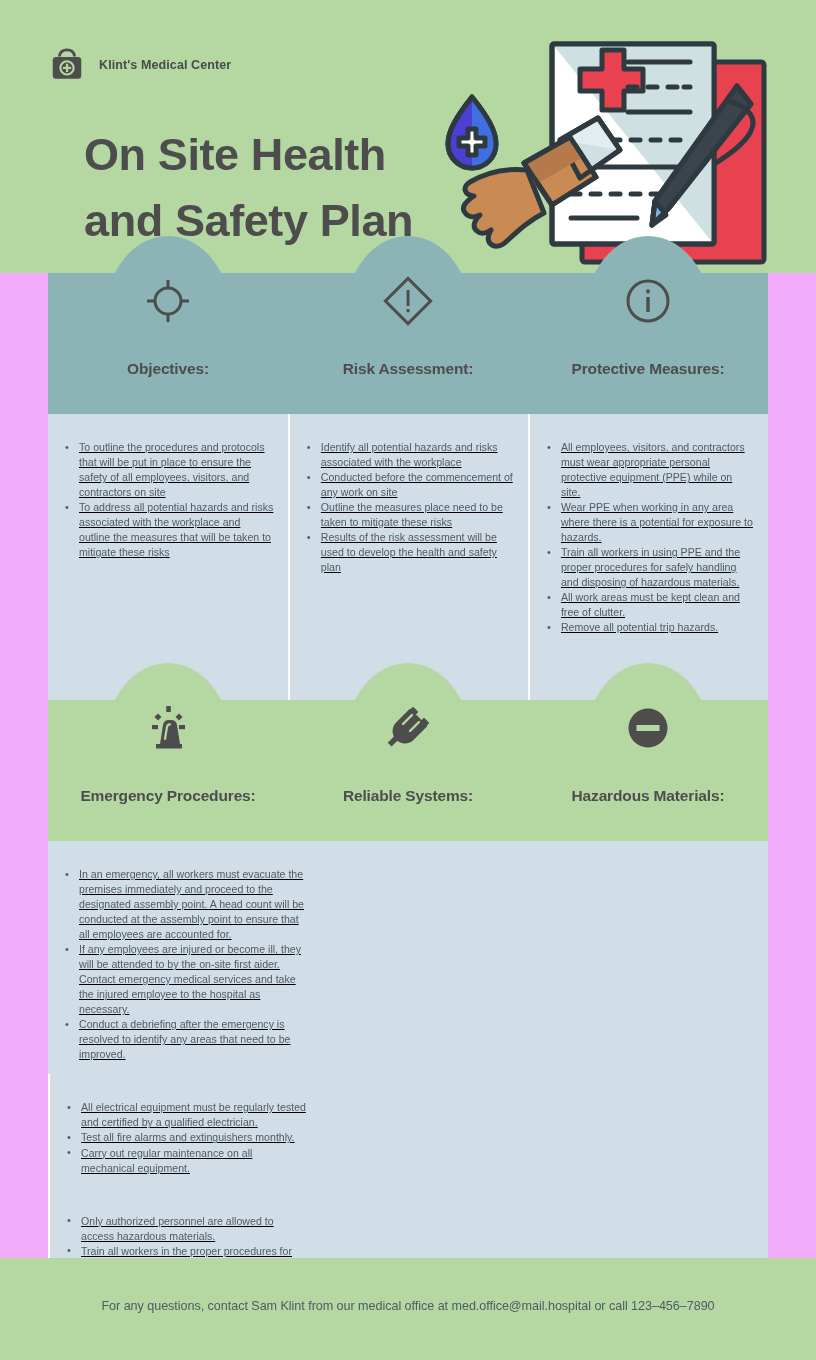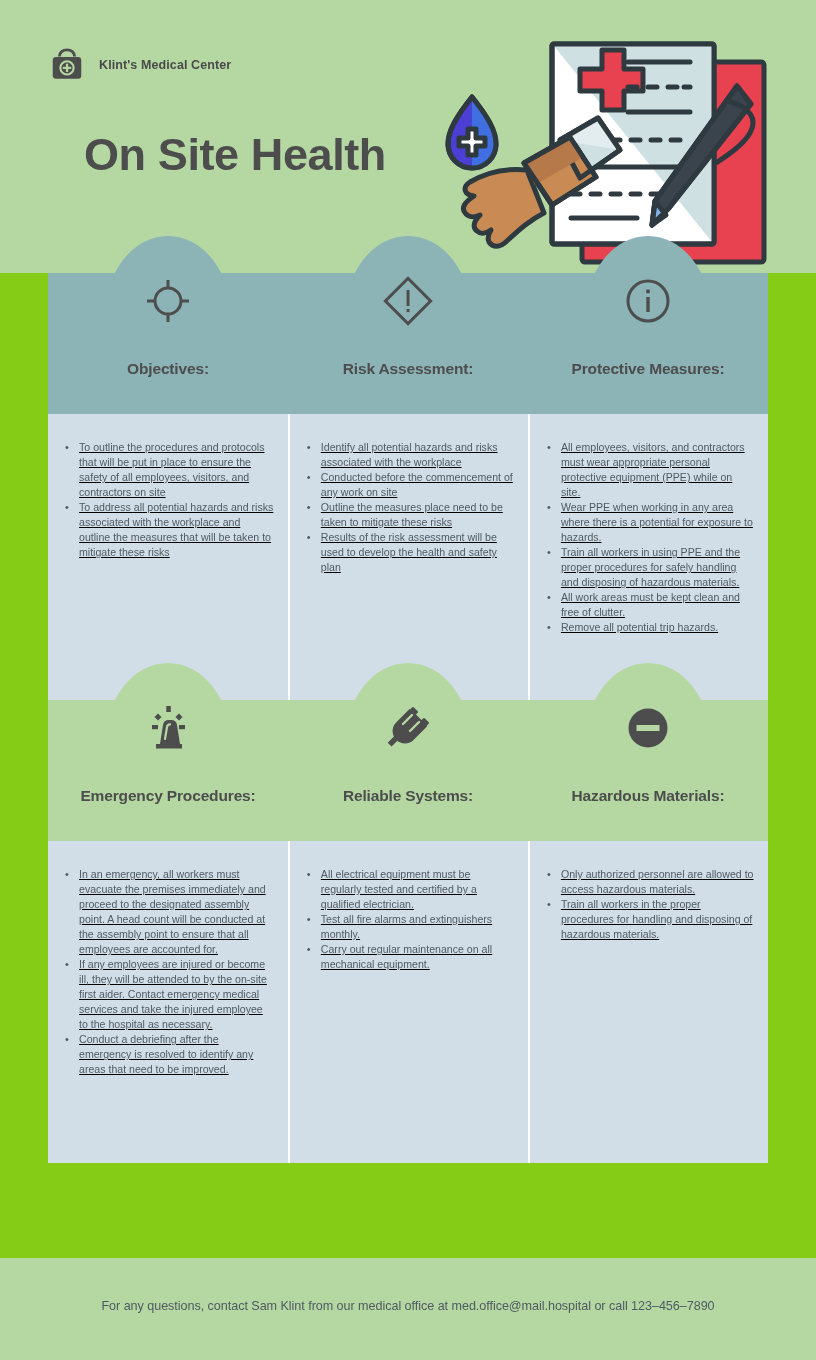--- a/index.html
+++ b/index.html
@@ -3,21 +3,21 @@
 <meta charset="utf-8">
 <title>On Site Health and Safety Plan</title>
 <style>
   * { box-sizing: border-box; margin: 0; padding: 0; }
   html, body {
     width: 816px; height: 1360px;
     background: #ffffff;
     font-family: "Liberation Sans", sans-serif;
     overflow: hidden;
   }
-  .page { position: relative; width: 816px; height: 1360px; background: #84cc16; }
+  .page { position: relative; width: 816px; height: 1360px; background: #f0abfc; }
 
   
   .hero {
     position: absolute; left: 0; top: 0; width: 816px; height: 273px;
     background: #b5d8a3;
   }
   .brand { position: absolute; left: 48px; top: 46px; display: flex; align-items: center; gap: 13px; }
   .brand-icon { width: 38px; height: 38px; display: block; }
   .brand-name {
     font-size: 12.5px; font-weight: bold; color: #4a4a4a;
@@ -63,21 +63,21 @@
   .bcell + .bcell { border-left: 2px solid #ffffff; }
 
   
   .row-1 .plate, .row-1 .dome { background: #8cb3b5; }
   .row-1 .row-body { background: #d2dee7; }
   .row-1 .row-body { min-height: 286px; }
 
   
   .row-2 .plate, .row-2 .dome { background: #b5d8a3; }
   .row-2 .row-body { background: #d2dee7; }
-  .row-2 .row-body { min-height: 322px; }
+  .row-2 .row-body { min-height: 322px; flex-direction: column; }
   .row-2 { margin-top: 0; }
 
   ul.blist { list-style: none; }
   ul.blist li {
     position: relative; padding-left: 19px; margin-bottom: 0px;
     font-size: 10.6px; line-height: 1.42; color: #4f5a62;
   }
   ul.blist li::before {
     content: "\2022"; position: absolute; left: 5px; top: -0.5px;
     font-size: 11px; color: #4f5a62;
@@ -108,20 +108,21 @@
           <circle cx="20" cy="23" r="7" fill="none" stroke="#b5d8a3" stroke-width="2.2"></circle>
           <rect x="18.9" y="18.6" width="2.3" height="8.8" fill="#b5d8a3"></rect>
           <rect x="15.6" y="21.9" width="8.8" height="2.3" fill="#b5d8a3"></rect>
         </svg>
       </span>
       <span class="brand-name">Klint's Medical Center</span>
     </div>
 
     <div class="hero-title">
       <div>On Site Health</div>
+      <div>and Safety Plan</div>
     </div>
 
     <div class="hero-art">
       <svg viewBox="0 0 352 252" width="352" height="252" aria-hidden="true">
         <g stroke="#2f3a40" stroke-width="5" stroke-linejoin="round" stroke-linecap="round">
 
           <path d="M40 75 C56 95 64 109 64 122 a24 24 0 0 1-48 0 c0-13 8-27 24-47z" fill="#4b3fd4"></path>
           <path d="M40 75 C56 95 64 109 64 122 a24 24 0 0 1-24 24z" fill="#3f6fe0" stroke="none"></path>
           <path d="M40 75 C56 95 64 109 64 122 a24 24 0 0 1-48 0 c0-13 8-27 24-47z" fill="none"></path>
           <path d="M36 107h8v9h9v8h-9v9h-8v-9h-9v-8h9z" fill="#ffffff"></path>

